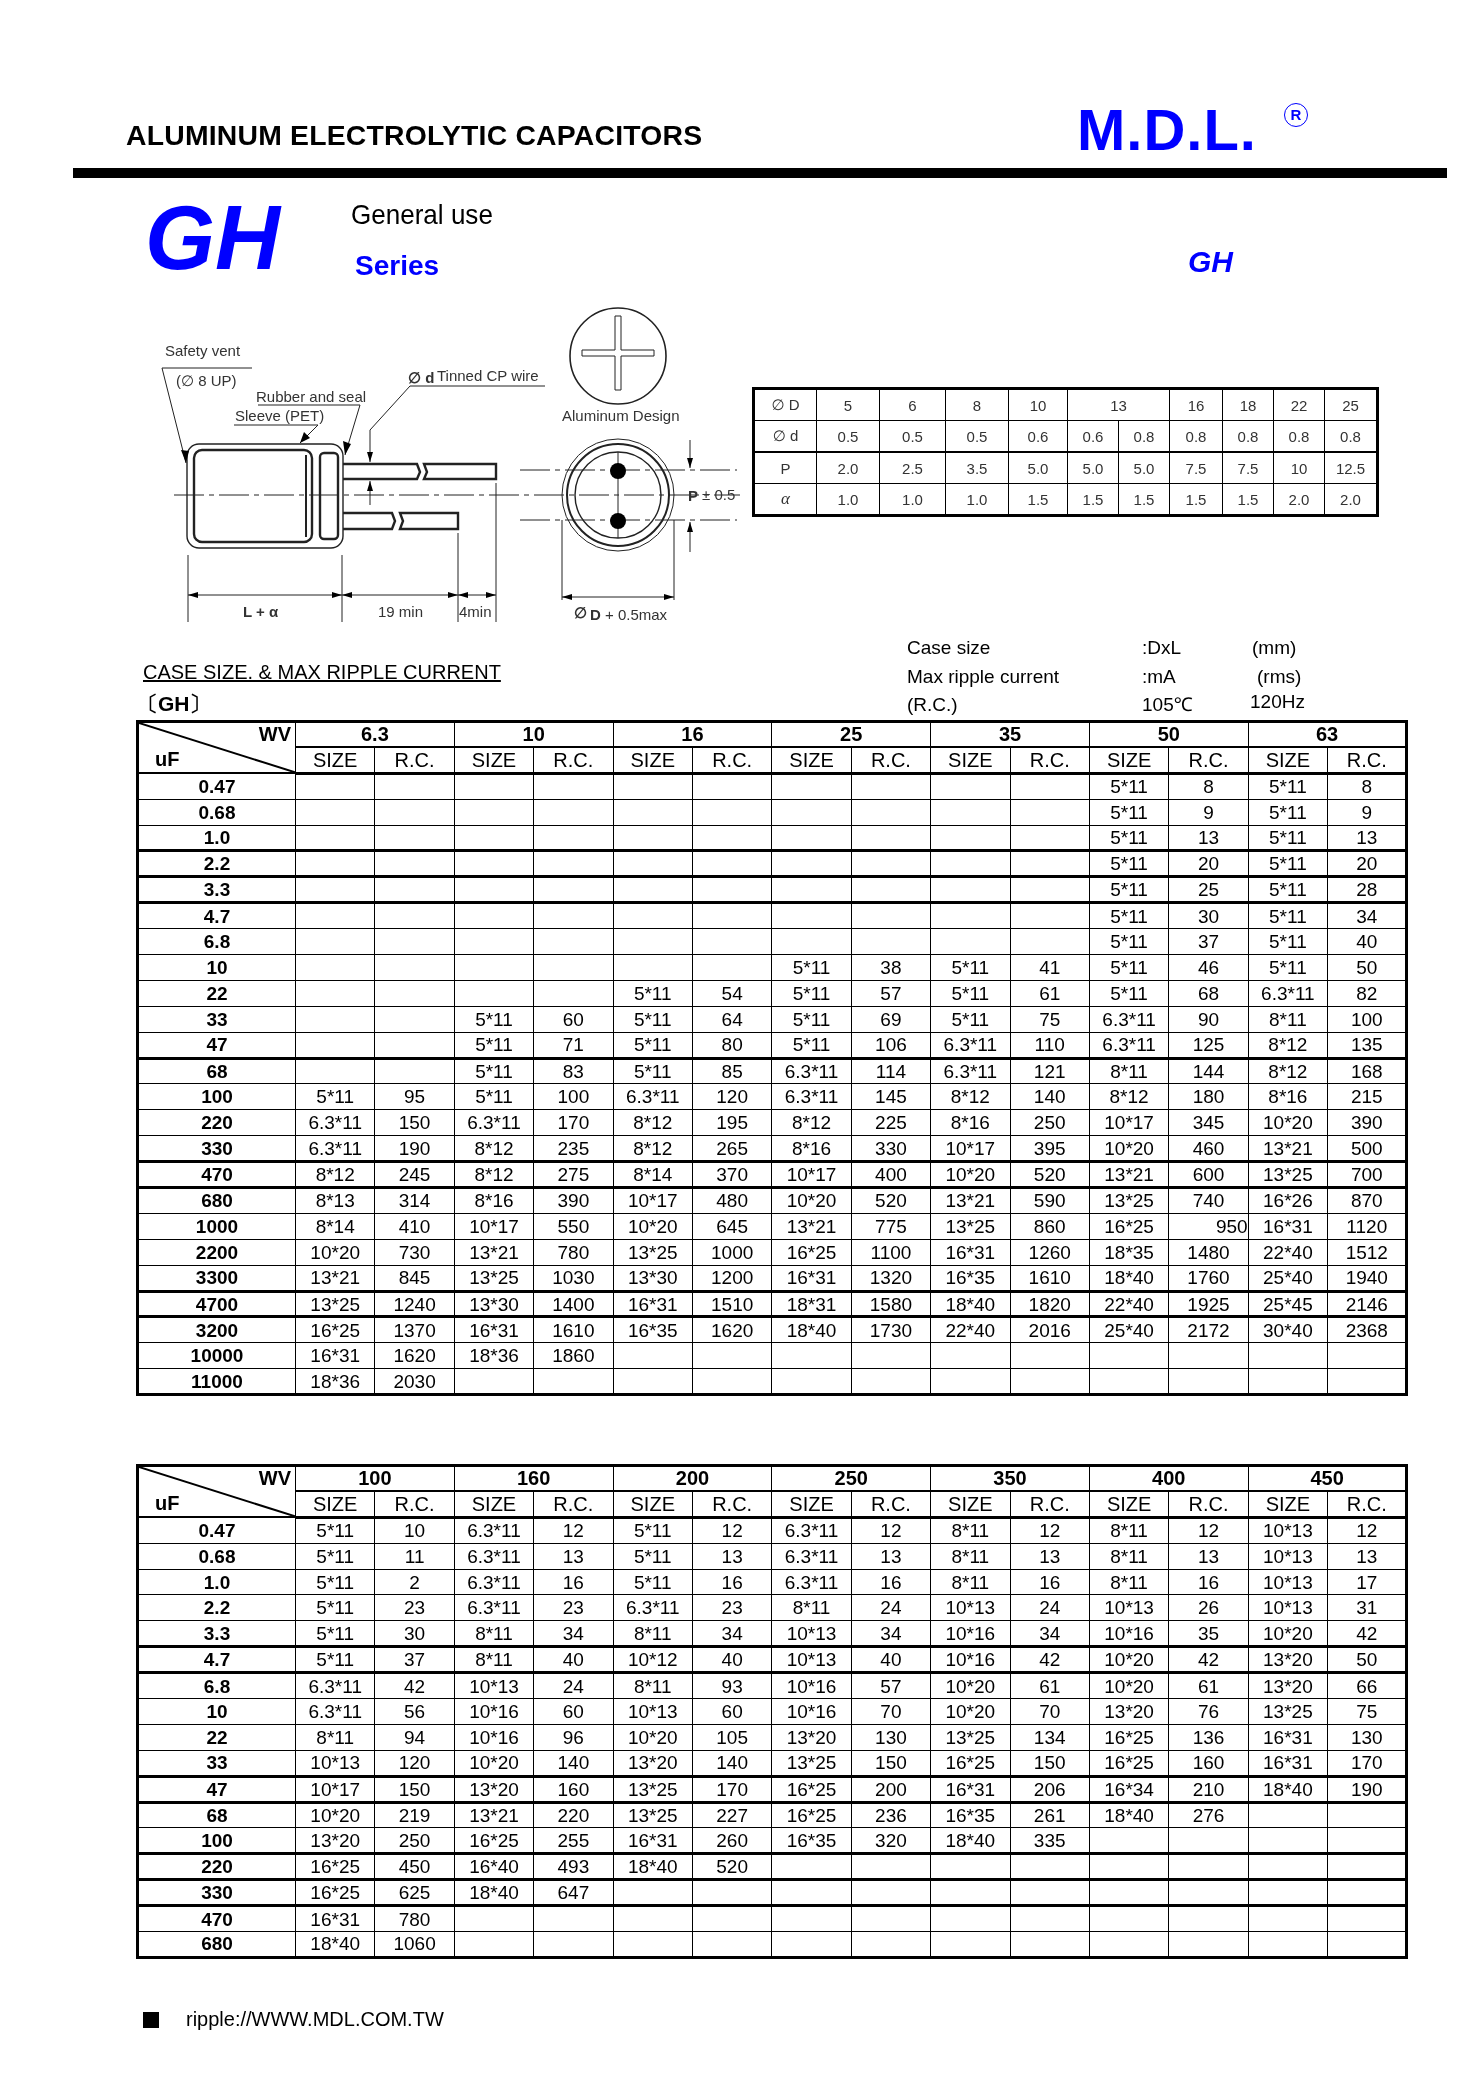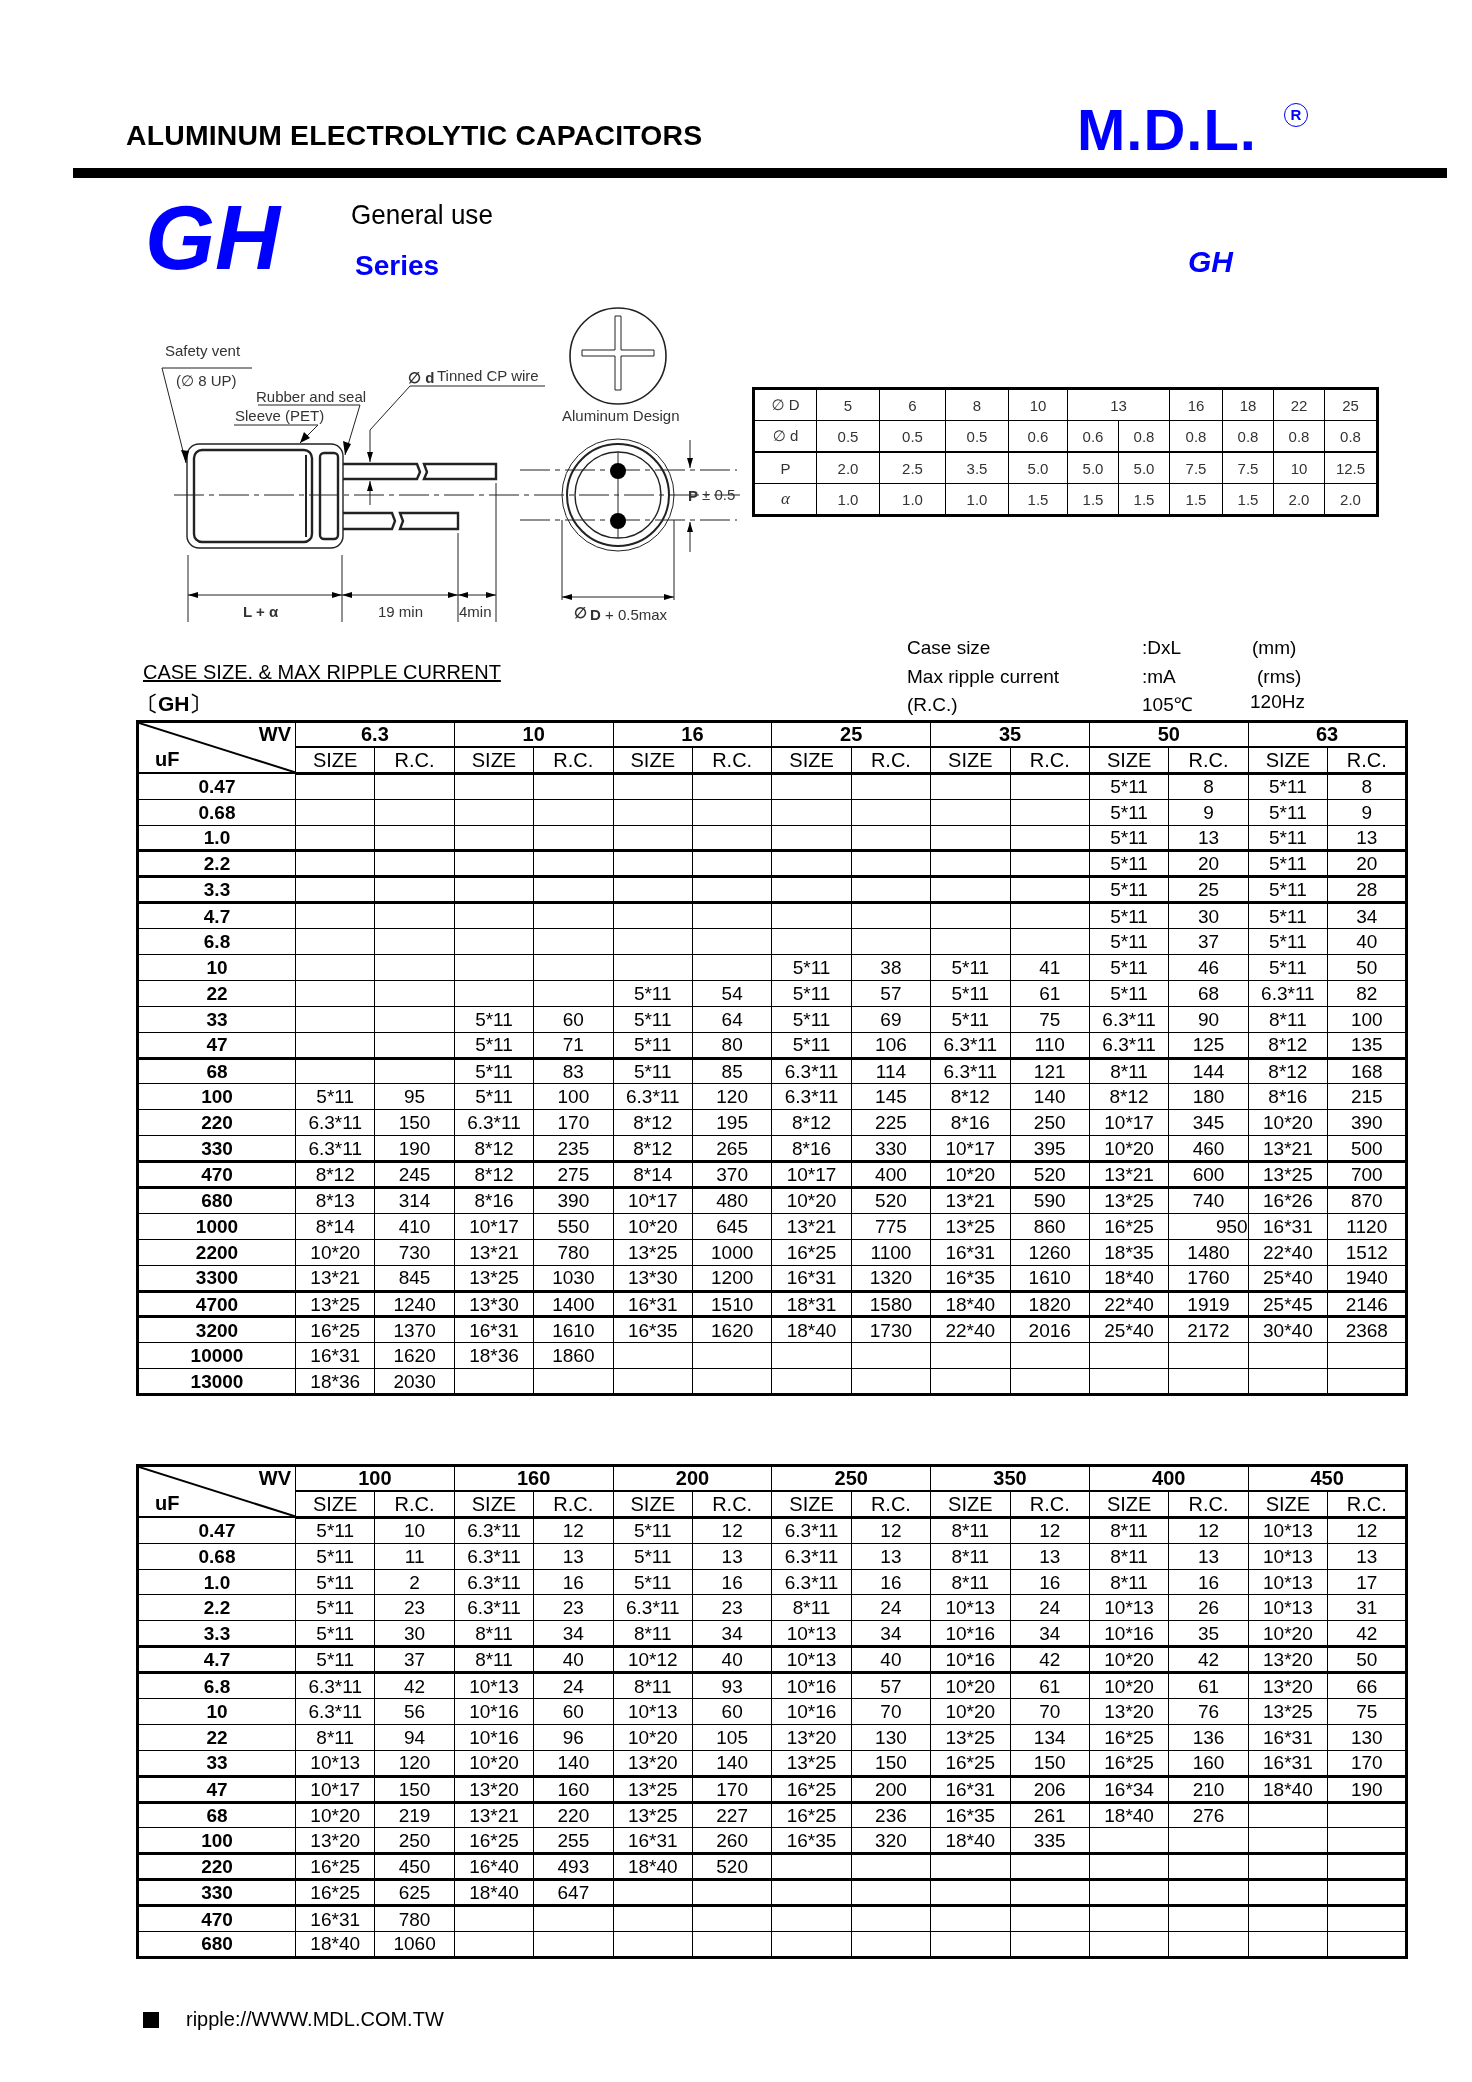--- a/index.html
+++ b/index.html
@@ -618,21 +618,21 @@
         <td style="box-sizing: border-box;">1240</td>
         <td style="box-sizing: border-box;">13*30</td>
         <td style="box-sizing: border-box;">1400</td>
         <td style="box-sizing: border-box;">16*31</td>
         <td style="box-sizing: border-box;">1510</td>
         <td style="box-sizing: border-box;">18*31</td>
         <td style="box-sizing: border-box;">1580</td>
         <td style="box-sizing: border-box;">18*40</td>
         <td style="box-sizing: border-box;">1820</td>
         <td style="box-sizing: border-box;">22*40</td>
-        <td style="box-sizing: border-box;">1919</td>
+        <td style="box-sizing: border-box;">1925</td>
         <td style="box-sizing: border-box;">25*45</td>
         <td style="box-sizing: border-box;">2146</td>
       </tr>
       <tr>
         <td class="uf" style="box-sizing: border-box;">3200</td>
         <td style="box-sizing: border-box;">16*25</td>
         <td style="box-sizing: border-box;">1370</td>
         <td style="box-sizing: border-box;">16*31</td>
         <td style="box-sizing: border-box;">1610</td>
         <td style="box-sizing: border-box;">16*35</td>
@@ -657,21 +657,21 @@
         <td style="box-sizing: border-box;"></td>
         <td style="box-sizing: border-box;"></td>
         <td style="box-sizing: border-box;"></td>
         <td style="box-sizing: border-box;"></td>
         <td style="box-sizing: border-box;"></td>
         <td style="box-sizing: border-box;"></td>
         <td style="box-sizing: border-box;"></td>
         <td style="box-sizing: border-box;"></td>
       </tr>
       <tr>
-        <td class="uf" style="box-sizing: border-box;">13000</td>
+        <td class="uf" style="box-sizing: border-box;">11000</td>
         <td style="box-sizing: border-box;">18*36</td>
         <td style="box-sizing: border-box;">2030</td>
         <td style="box-sizing: border-box;"></td>
         <td style="box-sizing: border-box;"></td>
         <td style="box-sizing: border-box;"></td>
         <td style="box-sizing: border-box;"></td>
         <td style="box-sizing: border-box;"></td>
         <td style="box-sizing: border-box;"></td>
         <td style="box-sizing: border-box;"></td>
         <td style="box-sizing: border-box;"></td>

